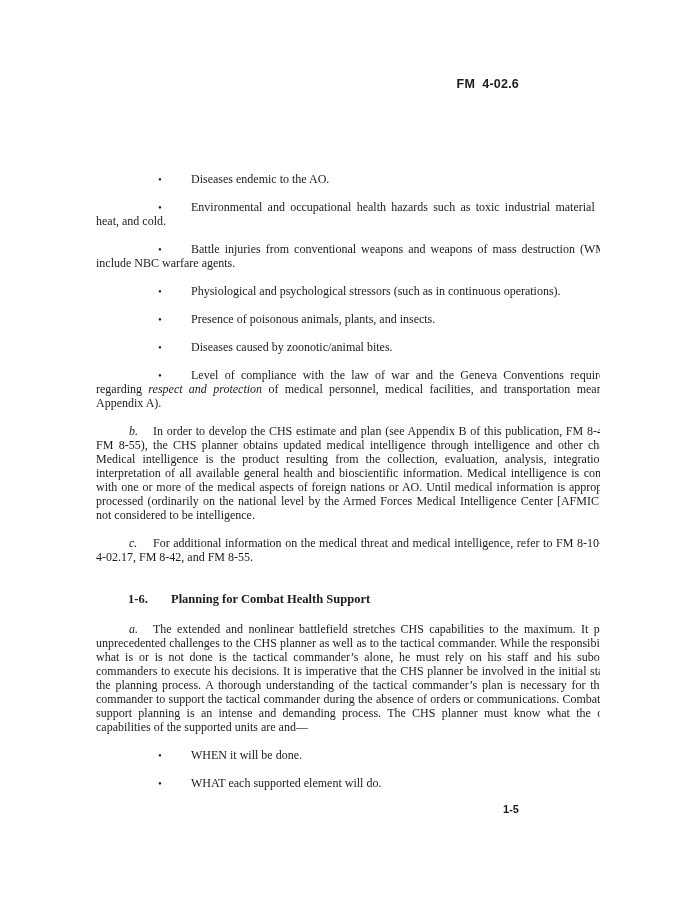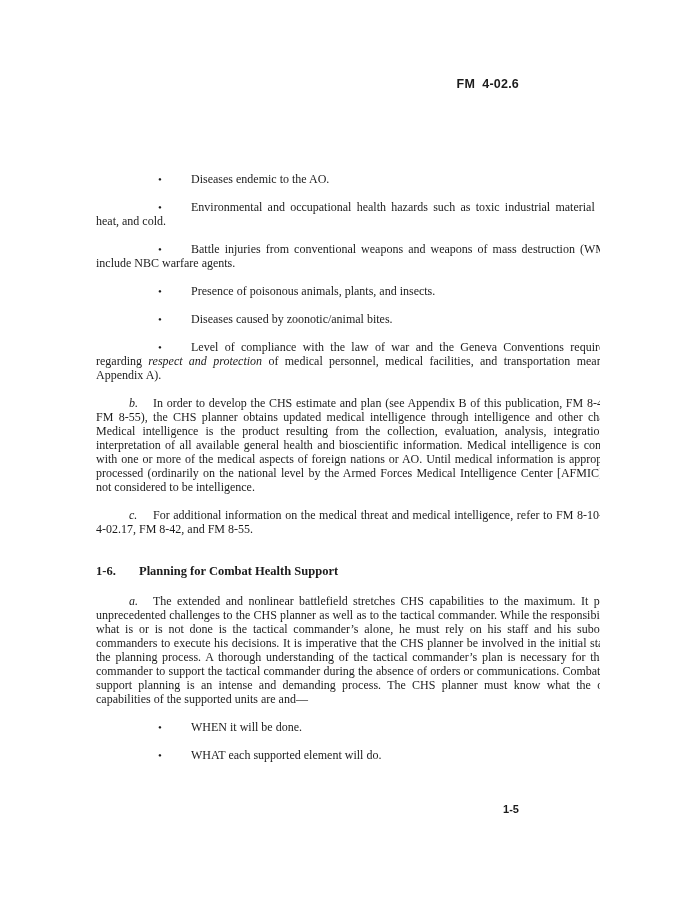--- a/index.html
+++ b/index.html
@@ -46,21 +46,21 @@
     font-style: italic;
   }
   .italic-phrase { font-style: italic; }
   h2.section-heading {
     margin: 28px 0 16px 0;
     font-size: 12.5px;
     font-weight: 700;
     line-height: 14px;
     text-align: left;
   }
-  .sec-num { display: inline-block; width: 43px; }
+  .sec-num { display: inline-block; width: 43px; margin-left: 32px; }
   .page-num {
     position: absolute;
     top: 803px;
     right: 81px;
     font-family: "Liberation Sans", sans-serif;
     font-weight: 700;
     font-size: 11px;
   }
 </style>
 </head>
@@ -71,20 +71,21 @@
   <div class="running-header">FM&nbsp; 4-02.6</div>
 
   <div class="content">
 
     <p class="bullet"><span class="marker">•</span><span>Diseases endemic to the AO.</span></p>
 
     <p class="bullet"><span class="marker">•</span><span>Environmental and occupational health hazards such as toxic industrial material (TIM), heat, and cold.</span></p>
 
     <p class="bullet"><span class="marker">•</span><span>Battle injuries from conventional weapons and weapons of mass destruction (WMD) to include NBC warfare agents.</span></p>
 
+    <p class="bullet"><span class="marker">•</span><span>Physiological and psychological stressors (such as in continuous operations).</span></p>
 
     <p class="bullet"><span class="marker">•</span><span>Presence of poisonous animals, plants, and insects.</span></p>
 
     <p class="bullet"><span class="marker">•</span><span>Diseases caused by zoonotic/animal bites.</span></p>
 
     <p class="bullet"><span class="marker">•</span><span>Level of compliance with the law of war and the Geneva Conventions requirements regarding </span><span class="italic-phrase">respect and protection</span><span> of medical personnel, medical facilities, and transportation means (see Appendix A).</span></p>
 
     <p class="lettered"><span class="p-label">b.</span><span>In order to develop the CHS estimate and plan (see Appendix B of this publication, FM 8-42, and FM 8-55), the CHS planner obtains updated medical intelligence through intelligence and other channels. Medical intelligence is the product resulting from the collection, evaluation, analysis, integration, and interpretation of all available general health and bioscientific information. Medical intelligence is concerned with one or more of the medical aspects of foreign nations or AO. Until medical information is appropriately processed (ordinarily on the national level by the Armed Forces Medical Intelligence Center [AFMIC]), it is not considered to be intelligence.</span></p>
 
     <p class="lettered"><span class="p-label">c.</span><span>For additional information on the medical threat and medical intelligence, refer to FM 8-10-8, FM 4-02.17, FM 8-42, and FM 8-55.</span></p>

